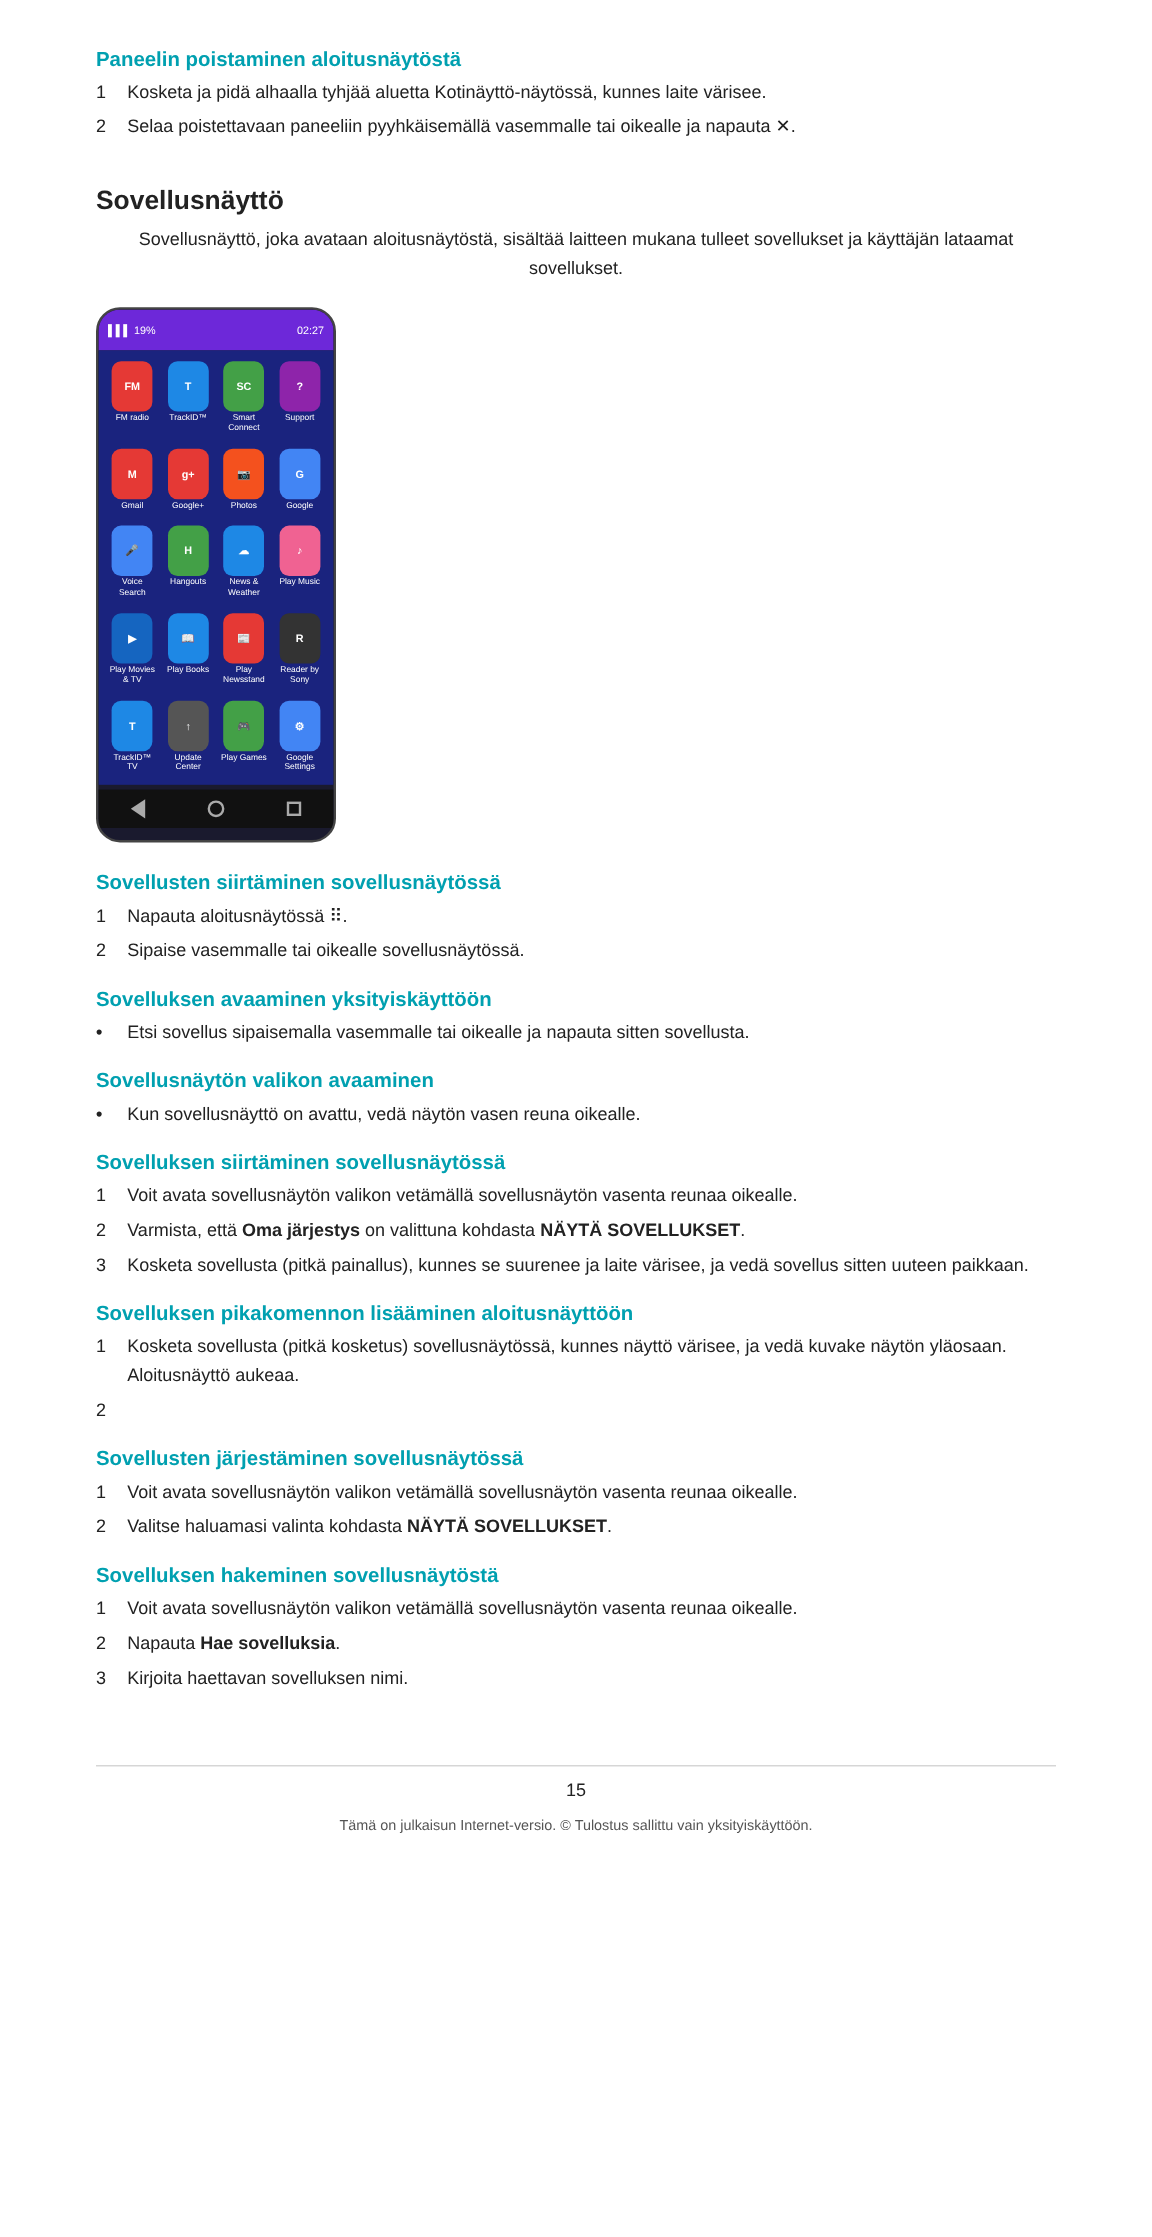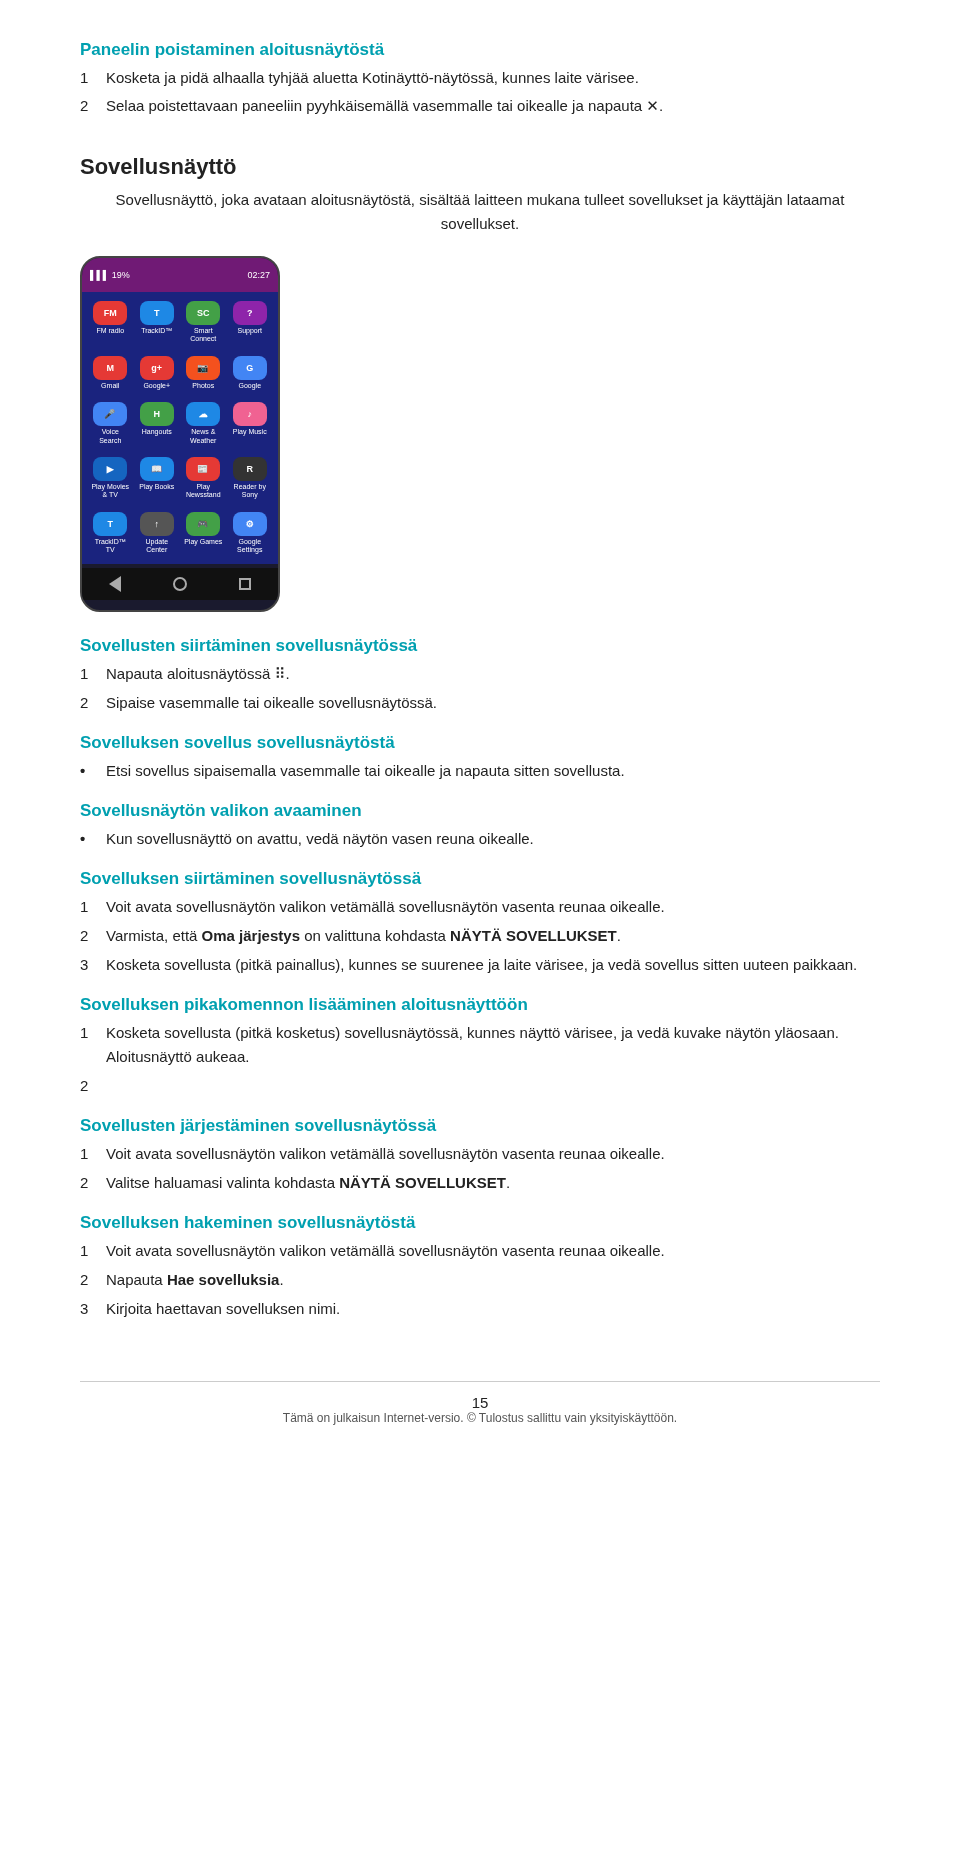--- a/index.html
+++ b/index.html
@@ -96,21 +96,21 @@
     .phone {
       width: 200px;
       border: 2px solid #444;
       border-radius: 20px;
       background: #1a1a2e;
       overflow: hidden;
       position: relative;
       padding-bottom: 10px;
     }
     .phone-status-bar {
-      background: #701a75;
+      background: #6d28d9;
       color: #fff;
       font-size: 9px;
       display: flex;
       justify-content: space-between;
       align-items: center;
       padding: 17px 8px;
       height: 16px;
     }
     .phone-screen {
       background: #1a237e;
@@ -124,21 +124,21 @@
     }
     .app-item {
       display: flex;
       flex-direction: column;
       align-items: center;
       padding: 5px 2px;
       gap: 2px;
     }
     .app-icon {
       width: 34px;
-      height: 24px;
+      height: 42px;
       border-radius: 8px;
       display: flex;
       align-items: center;
       justify-content: center;
       font-size: 9px;
       font-weight: bold;
       color: #fff;
     }
     .app-label {
       font-size: 7px;
@@ -182,21 +182,21 @@
     
     .page-footer {
       margin-top: 60px;
       text-align: center;
       border-top: 1px solid #ccc;
       padding-top: 12px;
     }
     .page-number {
       font-size: 15px;
       color: #222;
-      margin-bottom: 0;
+      margin-bottom: 13px;
     }
     .footer-note {
       font-size: 12px;
       color: #555;
     }
     .section-block {
       margin-bottom: 16px;
     }
     
     .page-header-section {
@@ -351,21 +351,21 @@
         <span>Napauta aloitusnäytössä ⠿.</span>
       </li>
       <li>
         <span class="num">2</span>
         <span>Sipaise vasemmalle tai oikealle sovellusnäytössä.</span>
       </li>
     </ul>
   </div>
 
   <div class="section-block">
-    <div class="section-title">Sovelluksen sovellus sovellusnäytöstä</div>
+    <div class="section-title">Sovelluksen avaaminen yksityiskäyttöön</div>
     <ul class="bullet-list">
       <li>
         <span class="bull">•</span>
         <span>Etsi sovellus sipaisemalla vasemmalle tai oikealle ja napauta sitten sovellusta.</span>
       </li>
     </ul>
   </div>
 
   <div class="section-block">
     <div class="section-title">Sovellusnäytön valikon avaaminen</div>

